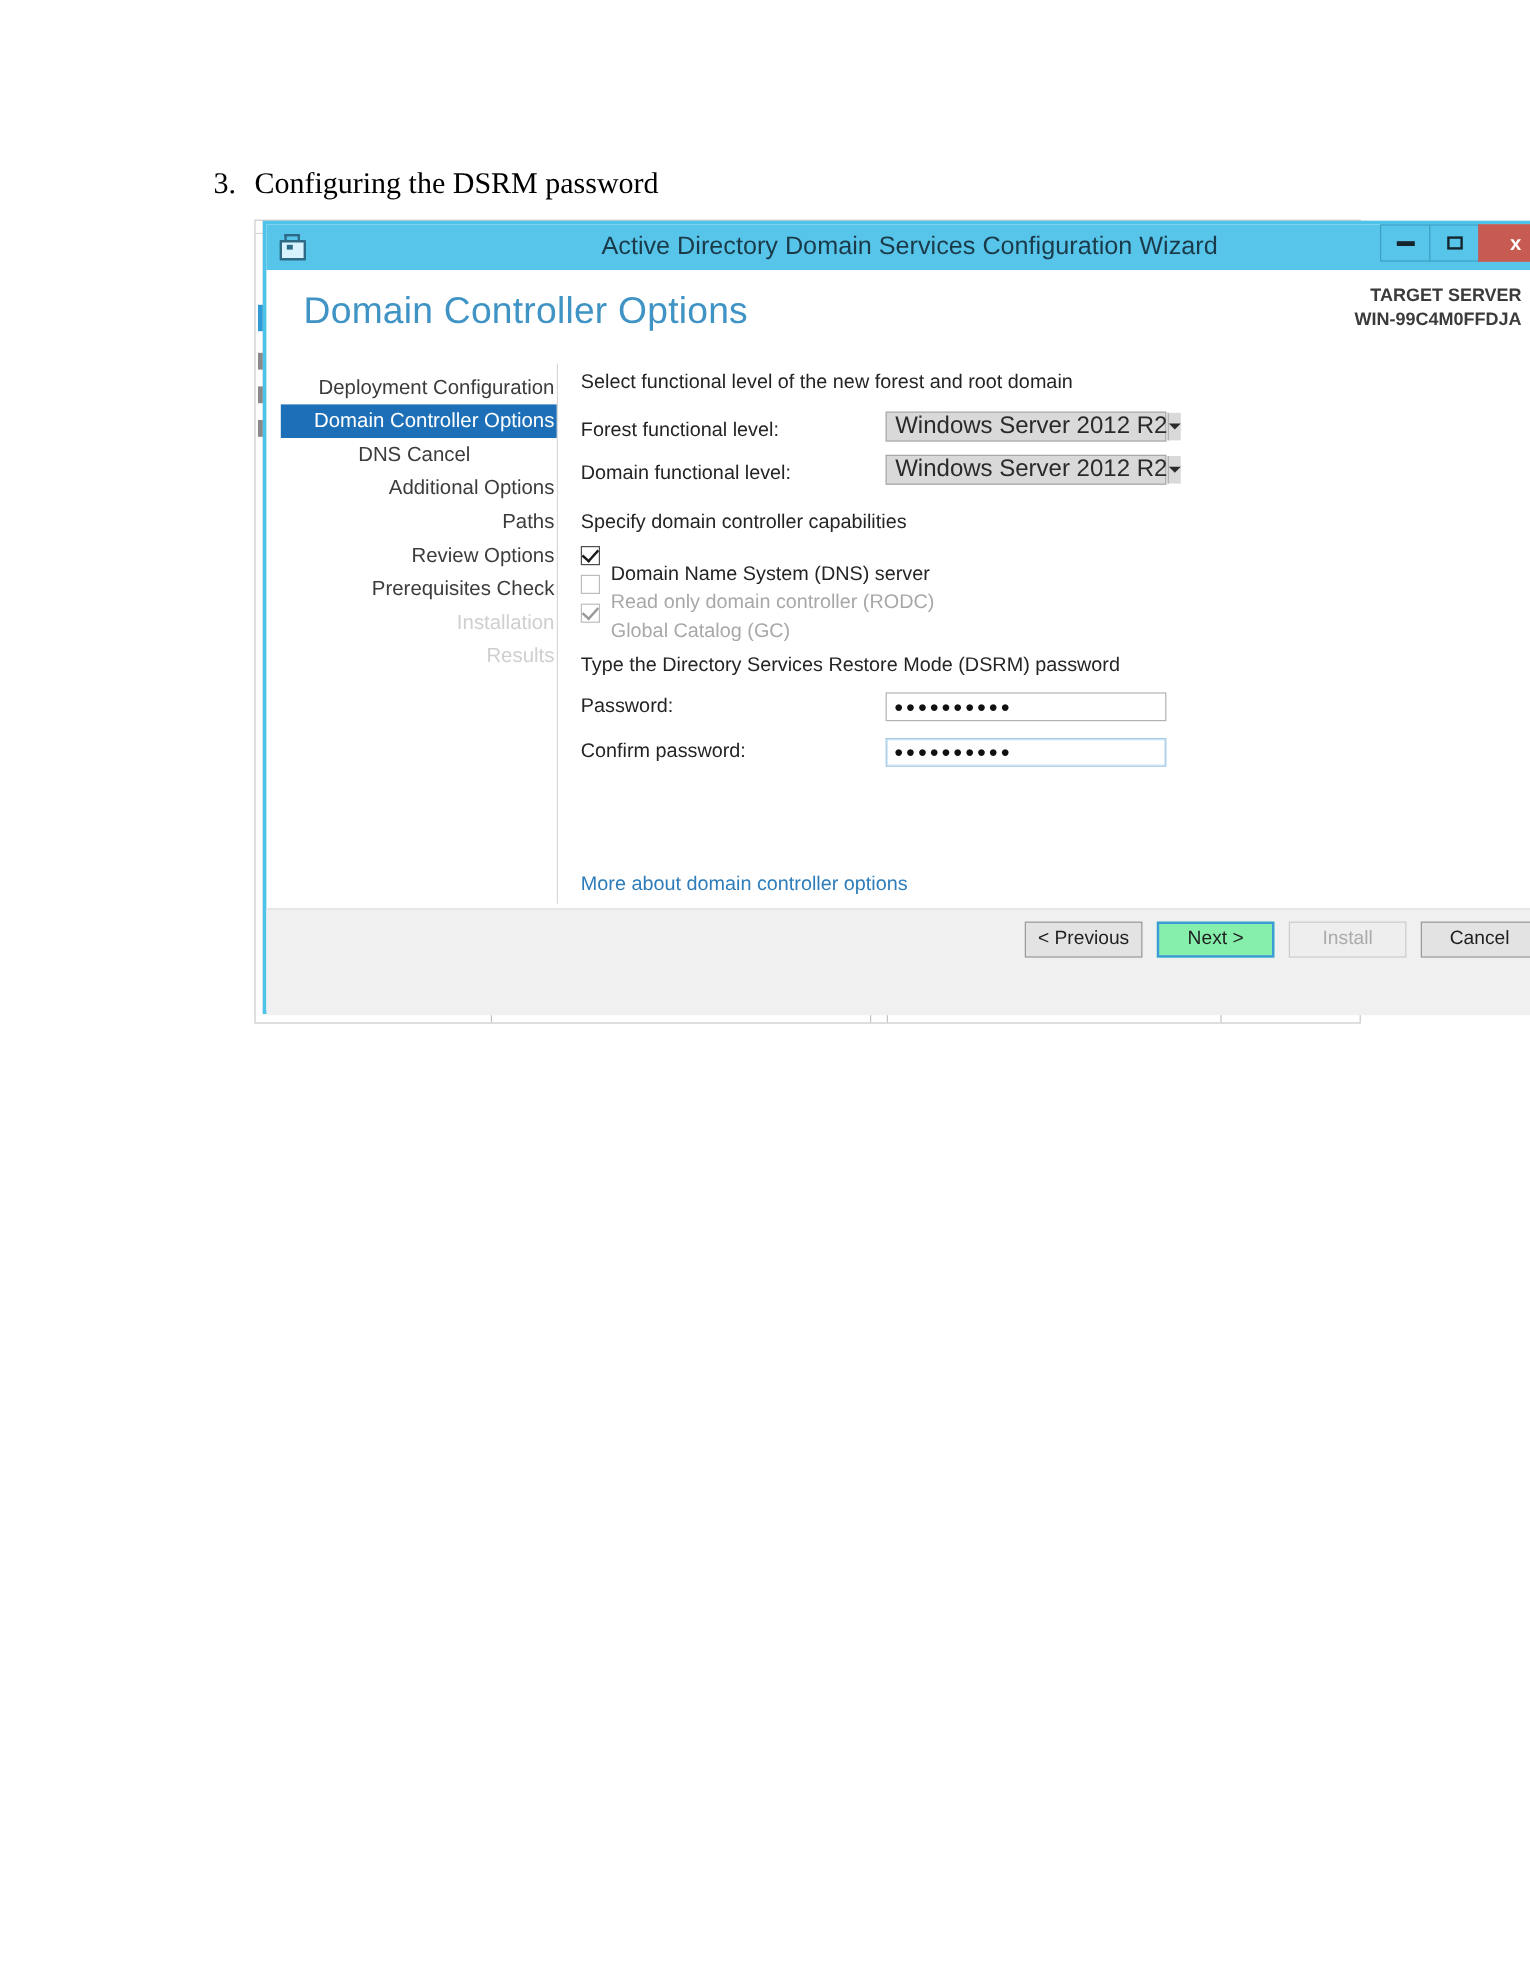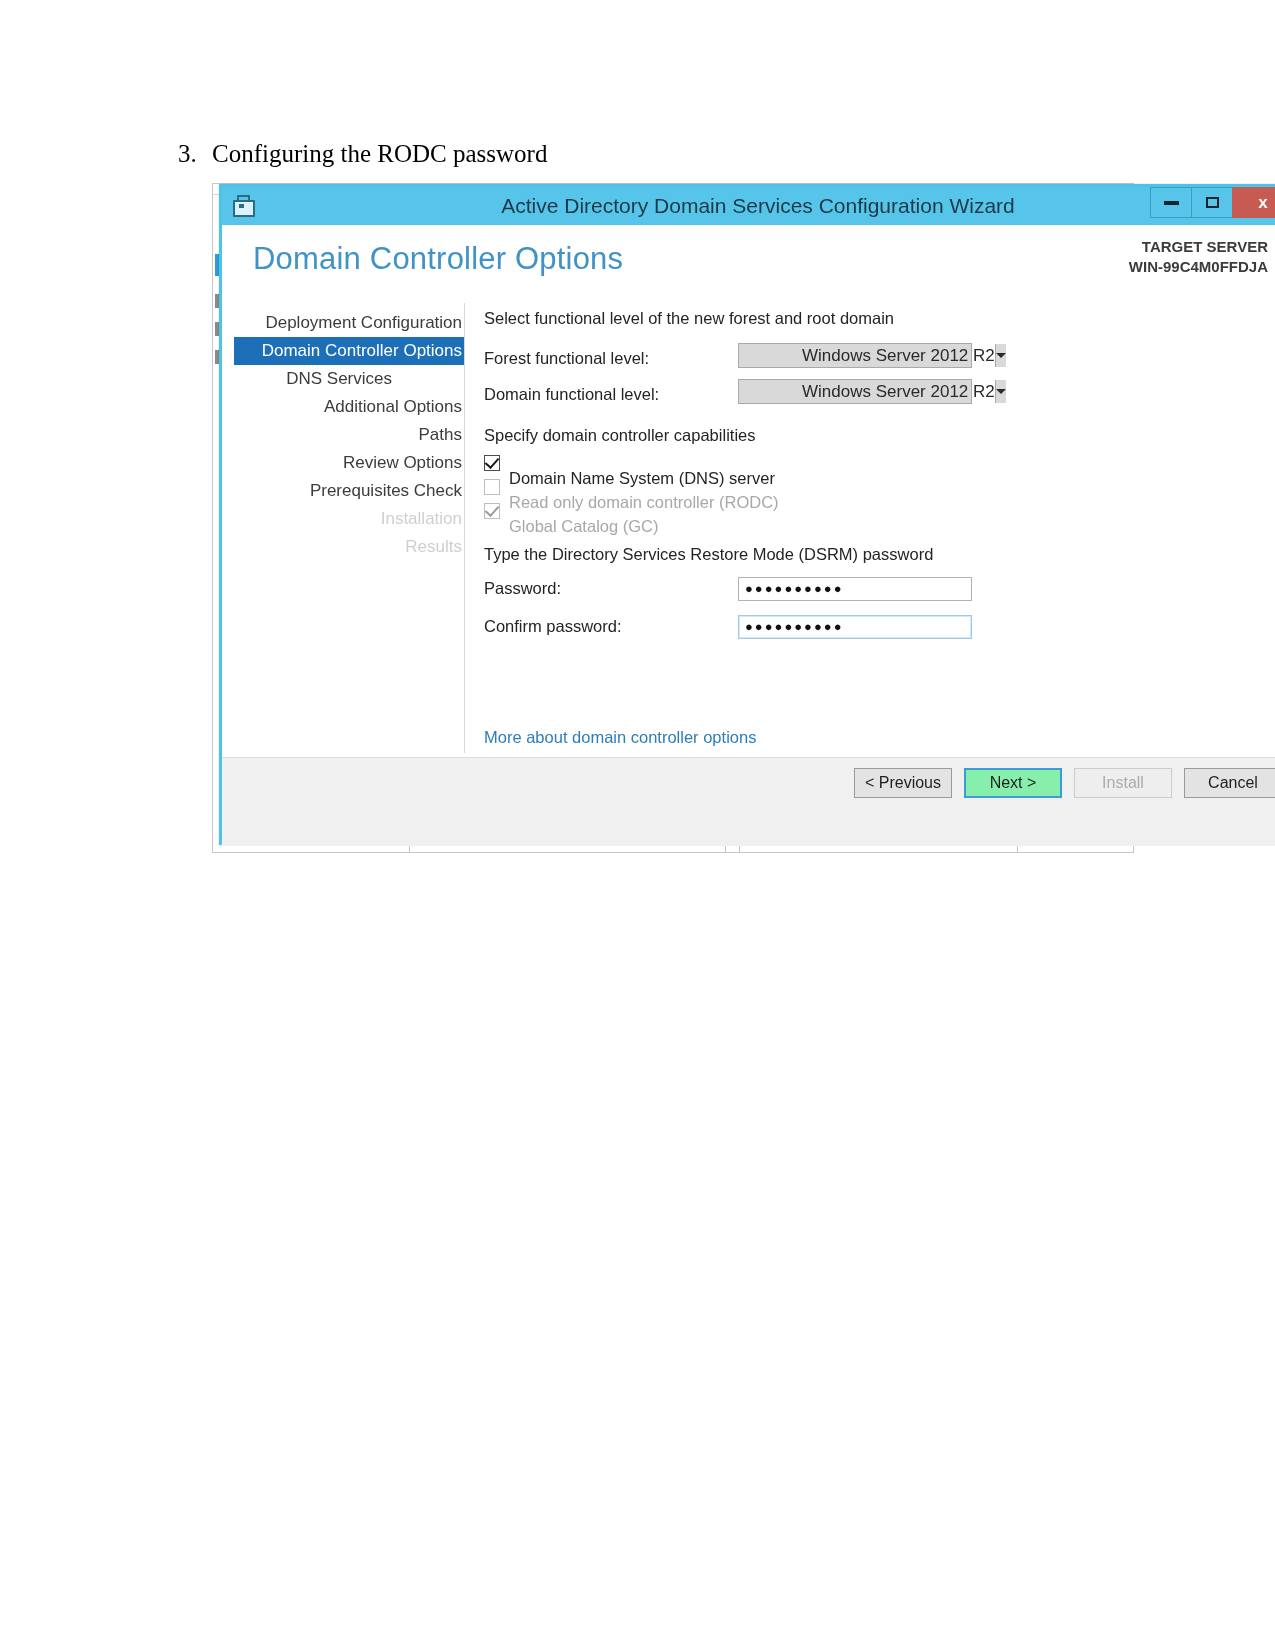--- a/index.html
+++ b/index.html
@@ -279,25 +279,24 @@
     width: 234px;
     height: 25px;
     border: 1px solid #a9a9a9;
     background: #d9d9d9;
     display: flex;
     align-items: center;
     box-sizing: border-box;
   }
   .combo .val {
     flex: 1;
-    padding-left: 19px;
-    font-size: 17px;
+    padding-left: 7px;
+    font-size: 20px;
     color: #2a2a2a;
     white-space: nowrap;
-    margin-left: 44px;
   }
   .combo .arrow {
     width: 24px;
     height: 23px;
     border-left: 1px solid #a9a9a9;
     background: #d9d9d9;
     display: flex;
     align-items: center;
     justify-content: center;
   }
@@ -427,21 +426,21 @@
   .btn.disabled {
     color: #ababab;
     border-color: #cccccc;
     background: #eeeeee;
   }
 </style>
 </head>
 <body>
 
 <div class="doc-heading">
-  <span class="num">3.</span><span>Configuring the RODC password</span>
+  <span class="num">3.</span><span>Configuring the DSRM password</span>
 </div>
 
 <div class="bg-window">
   <div class="bg-strip-top">
     <div class="bg-tick" style="left:185px;"></div>
     <div class="bg-tick" style="left:390px;"></div>
     <div class="bg-tick" style="left:725px;"></div>
     <div class="bg-tick" style="left:770px;"></div>
     <div class="bg-tick" style="left:820px;"></div>
     <div class="bg-tick" style="left:870px;"></div>
@@ -487,21 +486,21 @@
       <div>TARGET SERVER</div>
       <div>WIN-99C4M0FFDJA</div>
     </div>
   </div>
 
   <div class="dlg-main">
 
     <div class="nav">
       <div class="nav-item">Deployment Configuration</div>
       <div class="nav-item active">Domain Controller Options</div>
-      <div class="nav-item indent">DNS Services</div>
+      <div class="nav-item indent">DNS Cancel</div>
       <div class="nav-item">Additional Options</div>
       <div class="nav-item">Paths</div>
       <div class="nav-item">Review Options</div>
       <div class="nav-item">Prerequisites Check</div>
       <div class="nav-item disabled">Installation</div>
       <div class="nav-item disabled">Results</div>
     </div>
     <div class="nav-divider"></div>
 
     <div class="pane">

